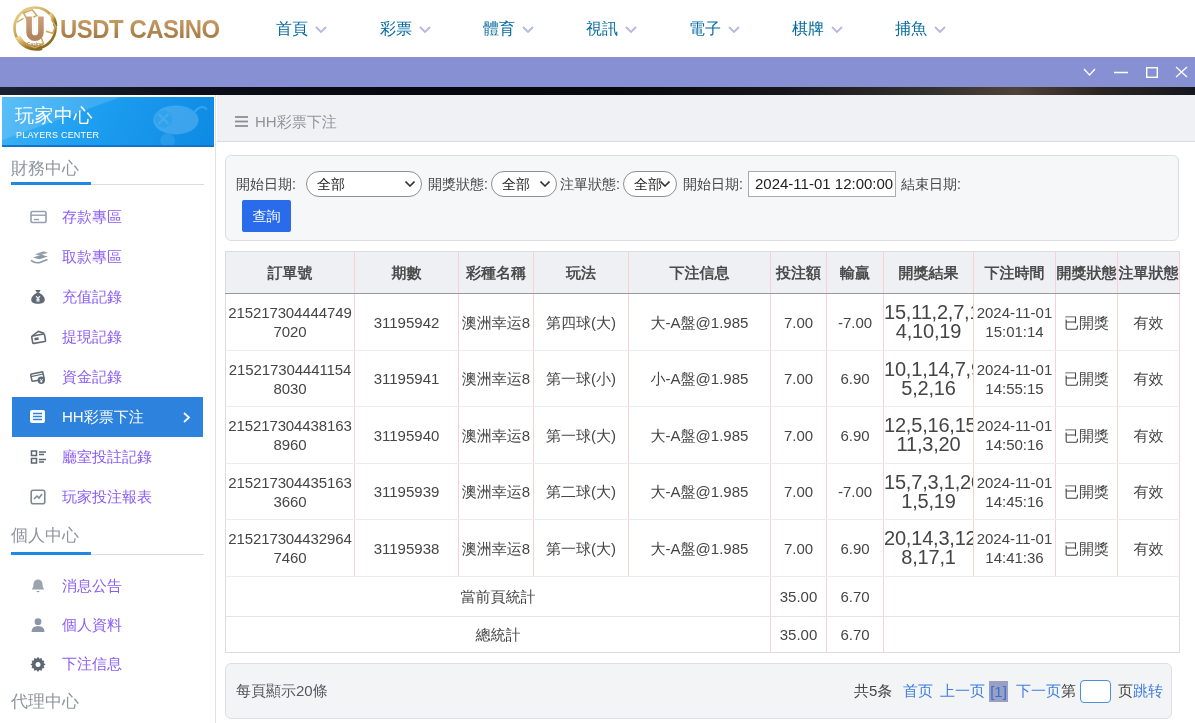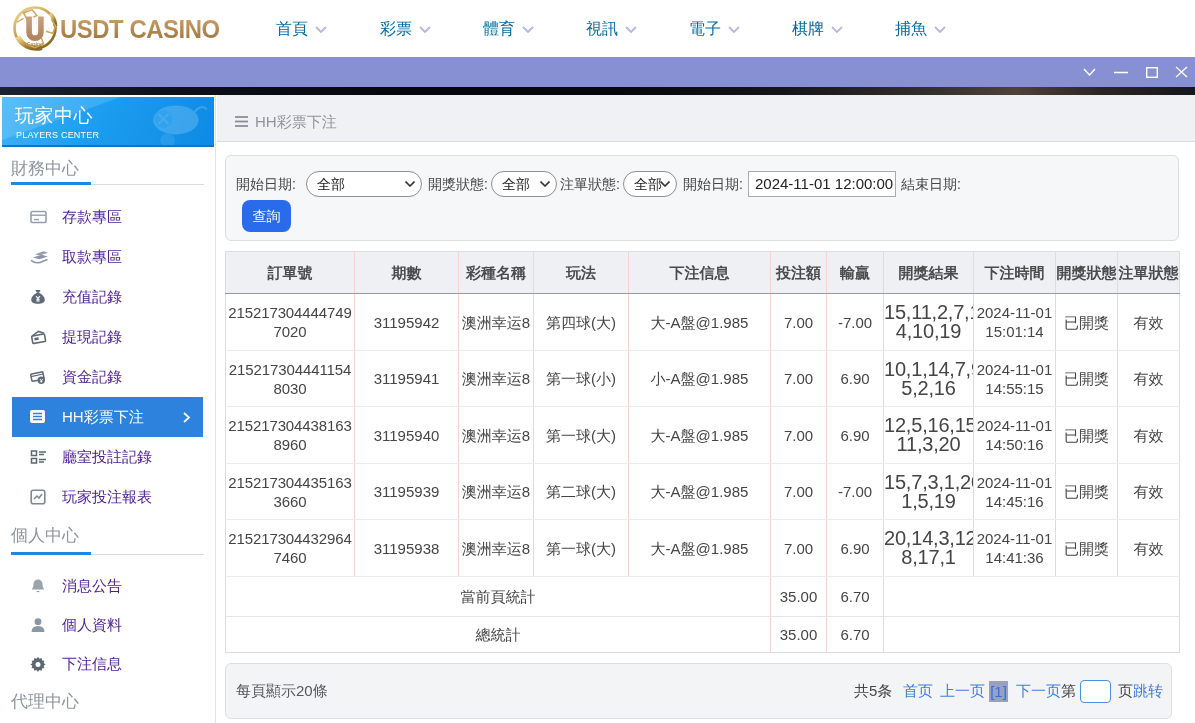--- a/index.html
+++ b/index.html
@@ -28,21 +28,21 @@
   border-right:1px solid #e2e2e2; }
 #phead { position:absolute; left:2px; top:2px; width:212px; height:50px;
   background:linear-gradient(160deg, rgba(255,255,255,0.14) 0%, rgba(255,255,255,0.14) 34%, rgba(255,255,255,0) 35%),linear-gradient(115deg,#41b4f5 0%,#1e9ff0 40%,#0d8ae4 100%);
   border-bottom:2px solid #1173cb; overflow:hidden; }
 #phead .t1 { position:absolute; left:13px; top:6px; color:#fff; font-size:19px; letter-spacing:0.5px; }
 #phead .t2 { position:absolute; left:14px; top:33px; color:#fff; font-size:9px; letter-spacing:0.2px;text-align:right; }
 .sect { position:absolute; left:11px; width:200px; font-size:17px; color:#8e959d; }
 .sline { position:absolute; left:11px; width:193px; height:3px; }
 .sline .b { position:absolute; left:0; bottom:0; width:80px; height:3px; background:#1e88e5; }
 .sline .g { position:absolute; left:80px; bottom:0; width:113px; height:1px; background:#dcdcdc; }
-.mi { position:absolute; left:0; width:216px; height:40px; line-height:40px; font-size:15px; color:#4c1d95; }
+.mi { position:absolute; left:0; width:216px; height:40px; line-height:40px; font-size:15px; color:#8b5cf6; }
 .mi svg { position:absolute; left:30px; top:12px; }
 .mi .tx { position:absolute; left:62px; }
 .mi.sel { left:12px; width:191px; background:#2c82dd; color:#fff; }
 .mi.sel svg { left:17px; }
 .mi.sel .tx { left:50px; }
 
 
 #main { position:absolute; left:217px; top:95px; width:978px; height:628px; background:#fff; }
 #chead { position:absolute; left:0; top:0; width:978px; height:47px; background:#f0f1f4;
   border-bottom:1px solid #d8dade; }
@@ -51,21 +51,21 @@
 
 #fpanel { position:absolute; left:8px; top:60px; width:954px; height:86px; background:#f6f7f9;
   border:1px solid #dbdee3; border-radius:6px; }
 .flabel { position:absolute; height:26px; line-height:26px; font-size:14px; color:#454545; }
 .fsel { position:absolute; height:26px; background:#fff; border:1px solid #8f8f8f; border-radius:13px;
   font-size:14px; color:#222; line-height:24px; padding-left:10px; }
 .fsel svg { position:absolute; right:6px; top:9px; }
 .finput { position:absolute; height:26px; background:#fff; border:1px solid #ababab;
   font-size:15px; color:#222; line-height:24px; padding-left:6px; white-space:nowrap; }
 #qbtn { position:absolute; left:16px; top:44px; width:49px; height:32px; background:#2a6bec;
-  border-radius:8px; color:#fff; font-size:14px; text-align:center; line-height:32px; }
+  border-radius:2px; color:#fff; font-size:14px; text-align:center; line-height:32px; }
 
 
 #tbl { position:absolute; left:8px; top:156px; border-collapse:collapse; table-layout:fixed;
   width:954px; font-size:15px; color:#454545; background:#fff; }
 #tbl th, #tbl td { border-right:1px solid #f5d3d5; text-align:center; overflow:hidden;
   padding:0; font-weight:normal; line-height:19px; }
 #tbl td.num { letter-spacing:-0.1px; }
 #tbl td.res { font-size:20px; letter-spacing:-0.2px; }
 #tbl th { background:#eef0f4; color:#4b4b4b; font-weight:bold; border-bottom:1px solid #9a9a9a; }
 #tbl td { border-bottom:1px solid #ececec; }

